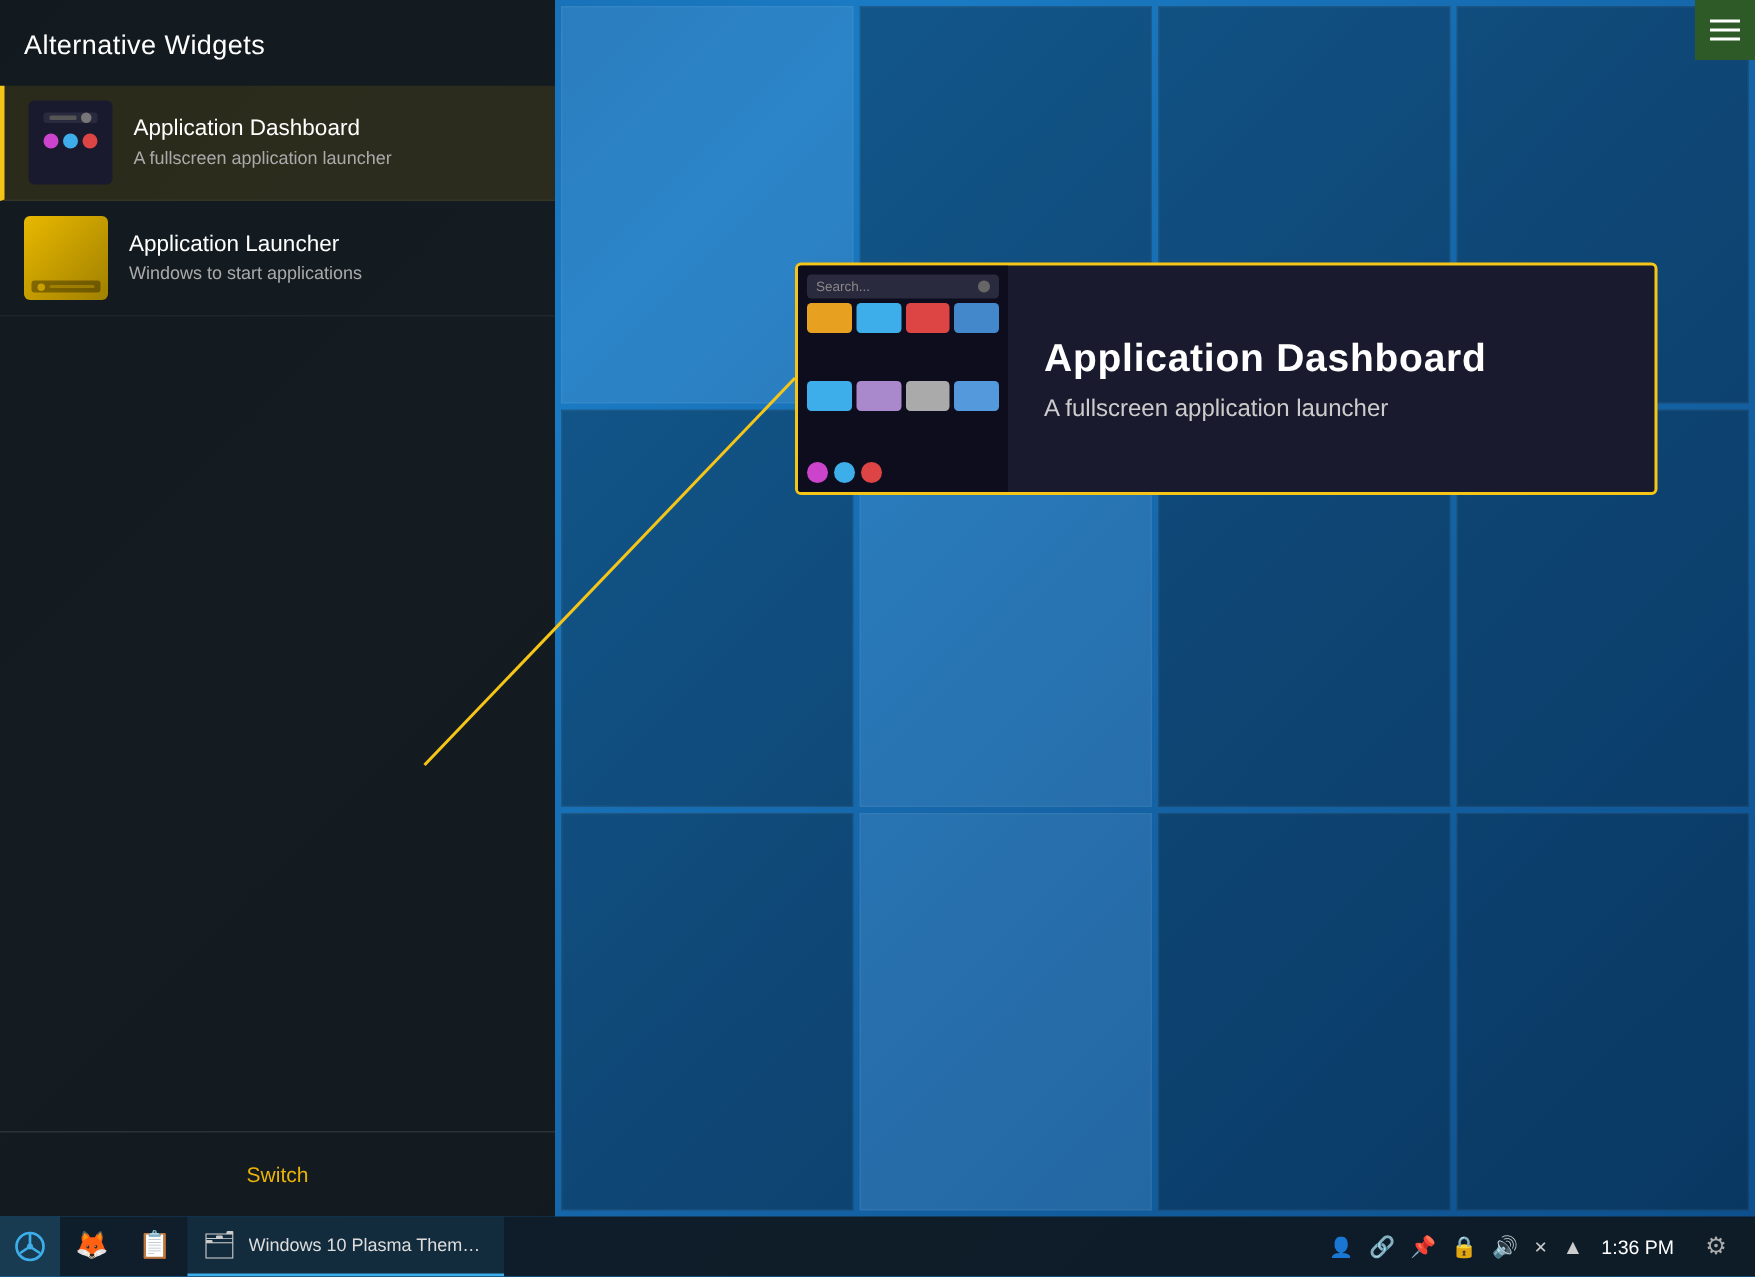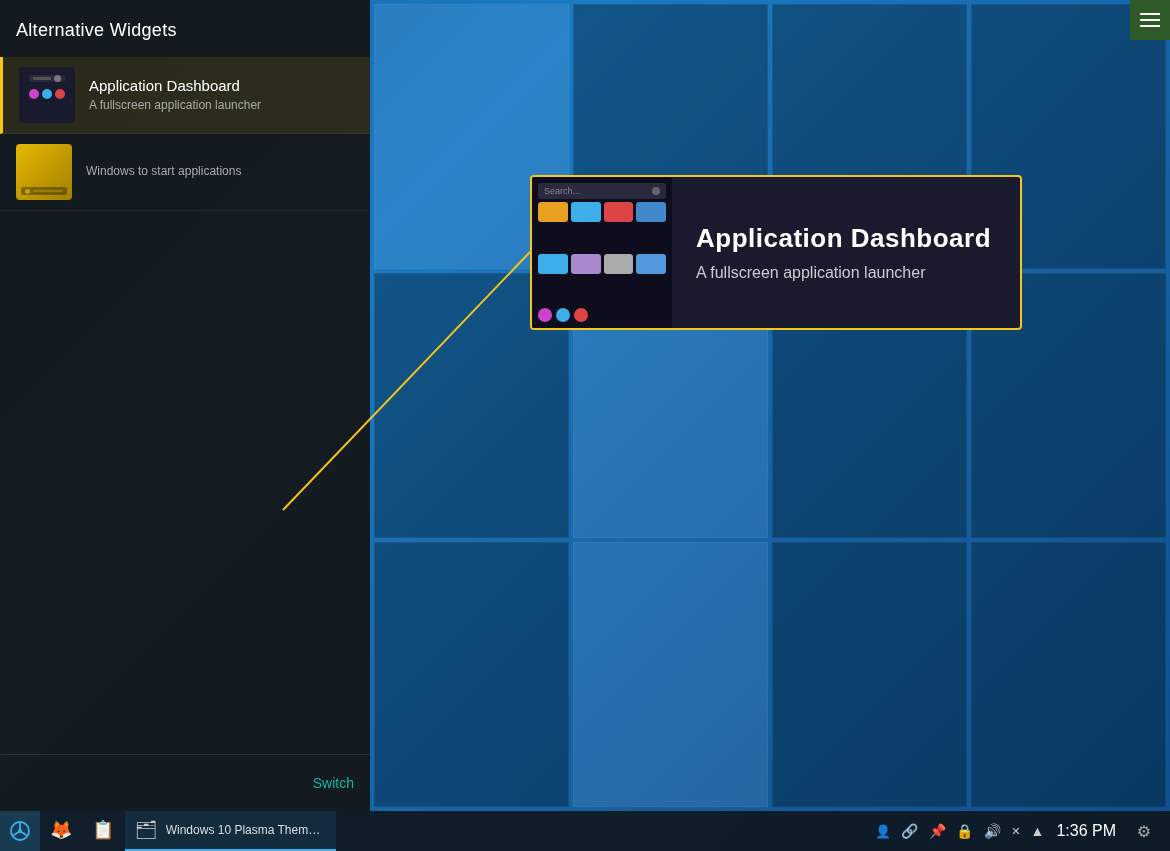--- a/index.html
+++ b/index.html
@@ -130,35 +130,35 @@
     .panel-buttons {
       display: flex;
       padding: 12px 16px;
       gap: 16px;
       border-top: 1px solid rgba(255,255,255,0.1);
     }
 
     .panel-btn {
       flex: 1;
       padding: 8px 0;
-      text-align: right;
+      text-align: center;
       background: transparent;
       border: none;
-      color: #14b8a6;
+      color: #eab308;
       font-size: 14px;
       cursor: pointer;
       border-radius: 3px;
     }
 
     
     .preview-popup {
       position: absolute;
       top: 175px;
       left: 530px;
-      width: 492px;
+      width: 575px;
       height: 155px;
       background: #1a1a2e;
       border: 2px solid #f5c518;
       border-radius: 4px;
       display: flex;
       overflow: hidden;
       z-index: 100;
     }
 
     .preview-screenshot {
@@ -317,21 +317,21 @@
 
     .taskbar-time {
       display: flex;
       flex-direction: column;
       align-items: flex-end;
       padding: 0 4px;
       cursor: pointer;
     }
 
     .time-display {
-      font-size: 16px;
+      font-size: 13px;
       color: #ffffff;
       font-weight: 500;
     }
 
     .taskbar-settings {
       width: 36px;
       height: 40px;
       display: flex;
       align-items: center;
       justify-content: center;
@@ -463,20 +463,21 @@
     <div class="widget-item">
       <div class="widget-icon" style="background:linear-gradient(135deg,#e8b800 0%,#a08000 100%);">
         <div style="width:100%;height:100%;display:flex;flex-direction:column;justify-content:flex-end;padding:5px;">
           <div style="background:rgba(0,0,0,0.35);border-radius:2px;height:8px;display:flex;align-items:center;padding:0 4px;gap:3px;">
             <div style="width:5px;height:5px;border-radius:50%;background:#c8a000;"></div>
             <div style="flex:1;height:2px;background:rgba(200,160,0,0.5);border-radius:1px;"></div>
           </div>
         </div>
       </div>
       <div class="widget-info">
+        <div class="widget-name">Application Launcher</div>
         <div class="widget-desc">Windows to start applications</div>
       </div>
     </div>
 
 
 
   </div>
 
   <div class="panel-buttons">
     <button class="panel-btn">Switch</button>

